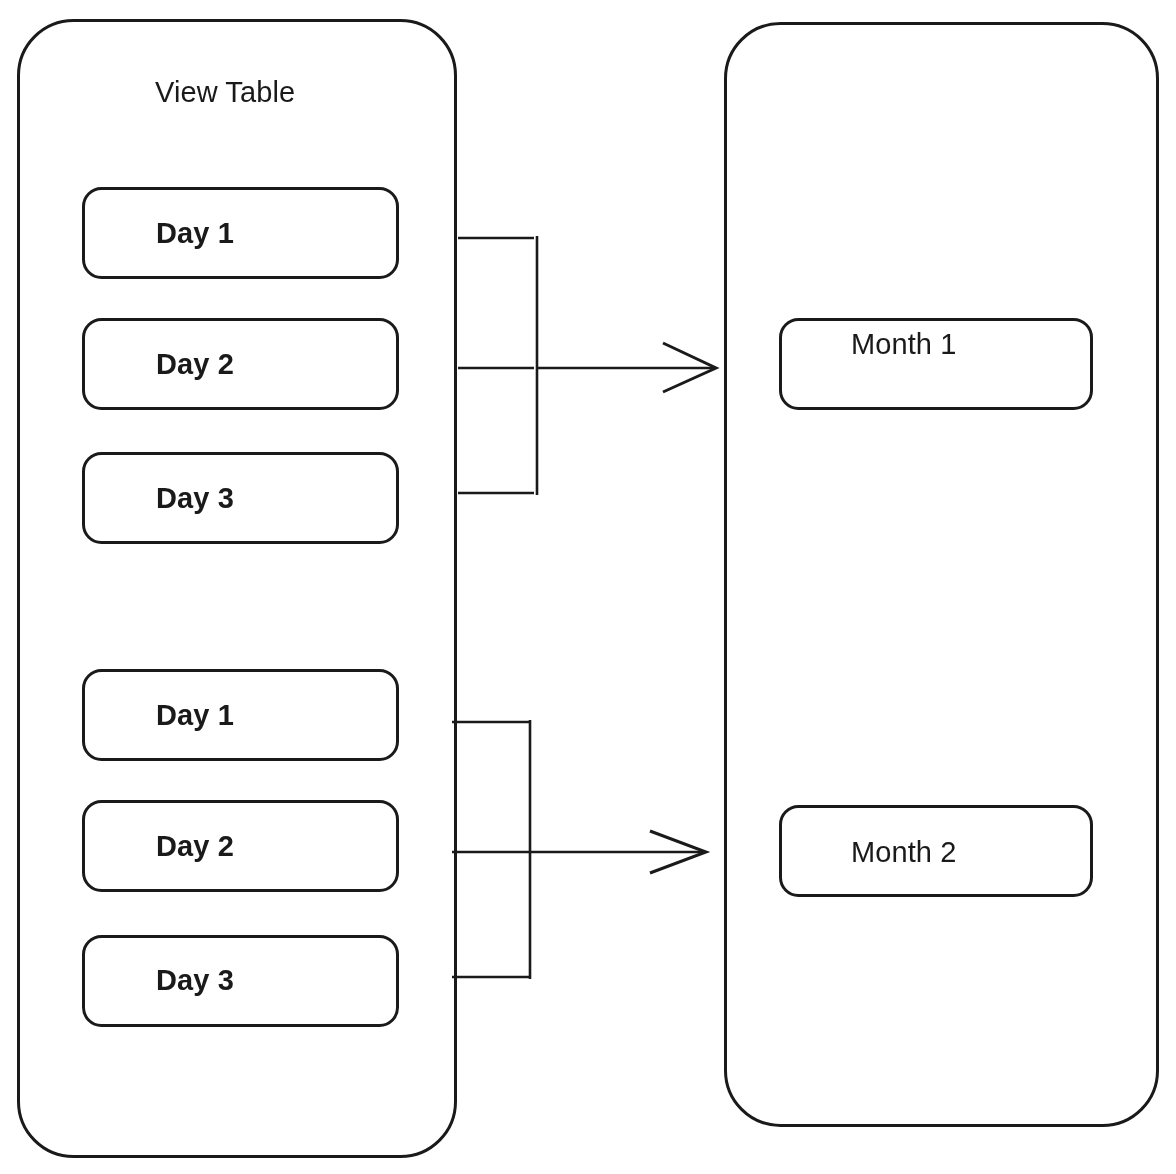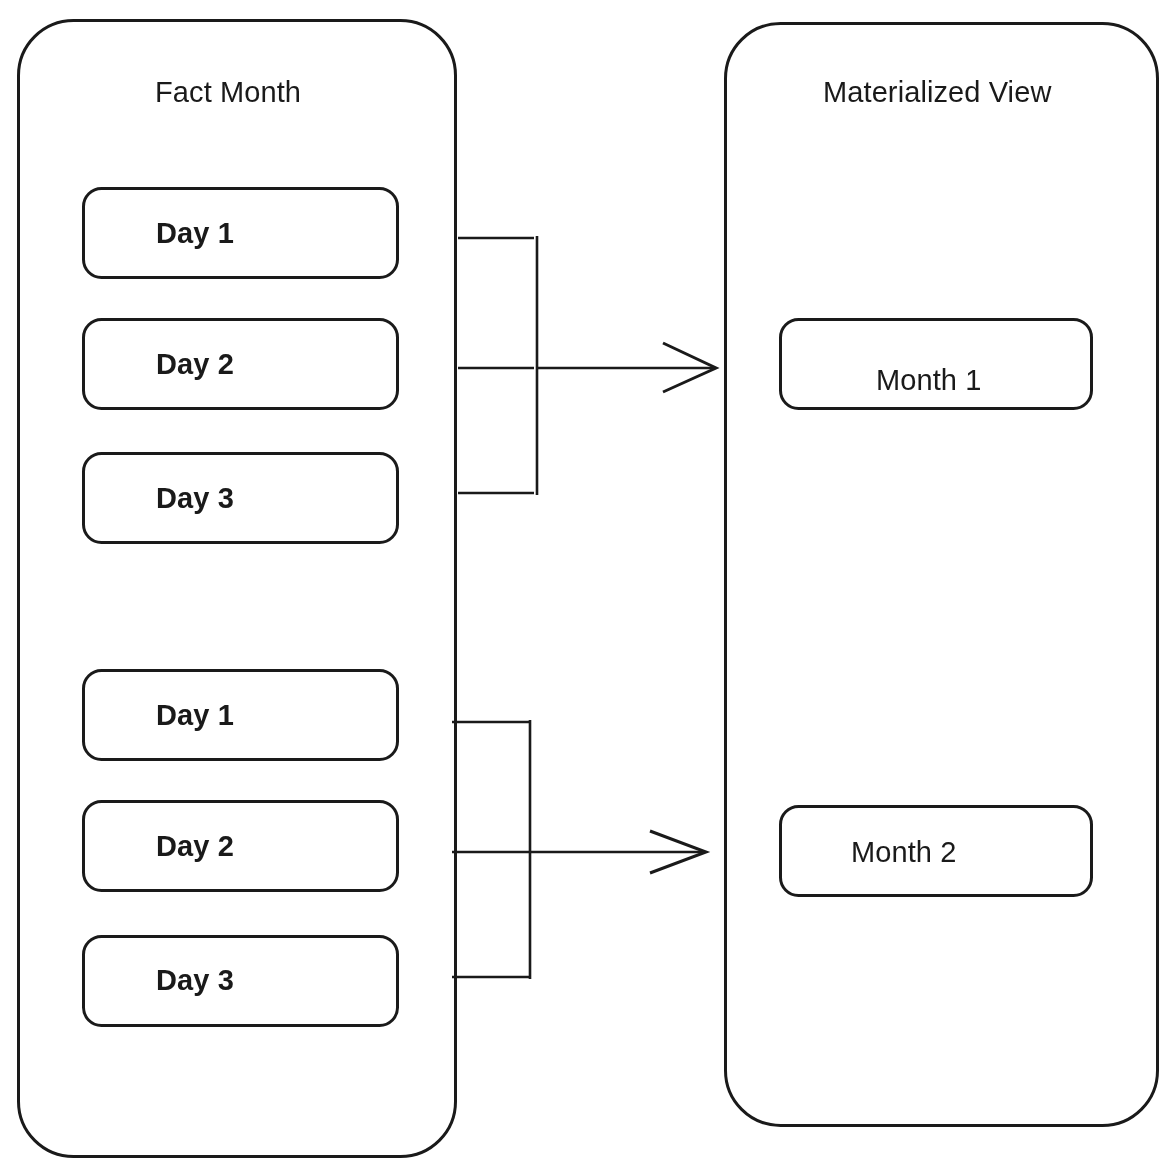--- a/index.html
+++ b/index.html
@@ -43,21 +43,21 @@
 
   .day-label  { left: 156px; font-weight: bold; }
   .month-label{ left: 851px; }
 
   #label-d1 { top: 217px; }
   #label-d2 { top: 348px; }
   #label-d3 { top: 482px; }
   #label-d4 { top: 699px; }
   #label-d5 { top: 830px; }
   #label-d6 { top: 964px; }
-  #label-m1 { top: 364px; margin-left: 25px; }
+  #label-m1 { top: 328px; }
   #label-m2 { top: 836px; }
 </style>
 </head>
 <body>
 
 <div id="canvas">
 
   <svg id="diagram-svg" viewBox="0 0 1176 1174">
 
     <rect x="18.5" y="20.5" width="437" height="1136" rx="55" ry="55" fill="#ffffff" stroke="#1a1a1a" stroke-width="3"></rect>
@@ -87,23 +87,22 @@
     <g fill="none" stroke="#1a1a1a" stroke-width="2.6" stroke-linecap="butt">
       <line x1="452" y1="722" x2="530" y2="722"></line>
       <line x1="452" y1="852" x2="530" y2="852"></line>
       <line x1="452" y1="977" x2="530" y2="977"></line>
       <line x1="530" y1="720" x2="530" y2="979"></line>
       <line x1="530" y1="852" x2="704" y2="852"></line>
       <polyline points="650,831 706,852 650,873" stroke-width="3" stroke-linejoin="miter"></polyline>
     </g>
   </svg>
 
-  <div class="container-title" id="fact-table-title">Fact Month</div>
+  <div class="container-title" id="fact-table-title">View Table</div>
 
-  <div class="container-title" id="materialized-view-title">Materialized View</div>
 
   <div class="node-label day-label" id="label-d1">Day 1</div>
   <div class="node-label day-label" id="label-d2">Day 2</div>
   <div class="node-label day-label" id="label-d3">Day 3</div>
 
   <div class="node-label day-label" id="label-d4">Day 1</div>
   <div class="node-label day-label" id="label-d5">Day 2</div>
   <div class="node-label day-label" id="label-d6">Day 3</div>
 
   <div class="node-label month-label" id="label-m1">Month 1</div>

